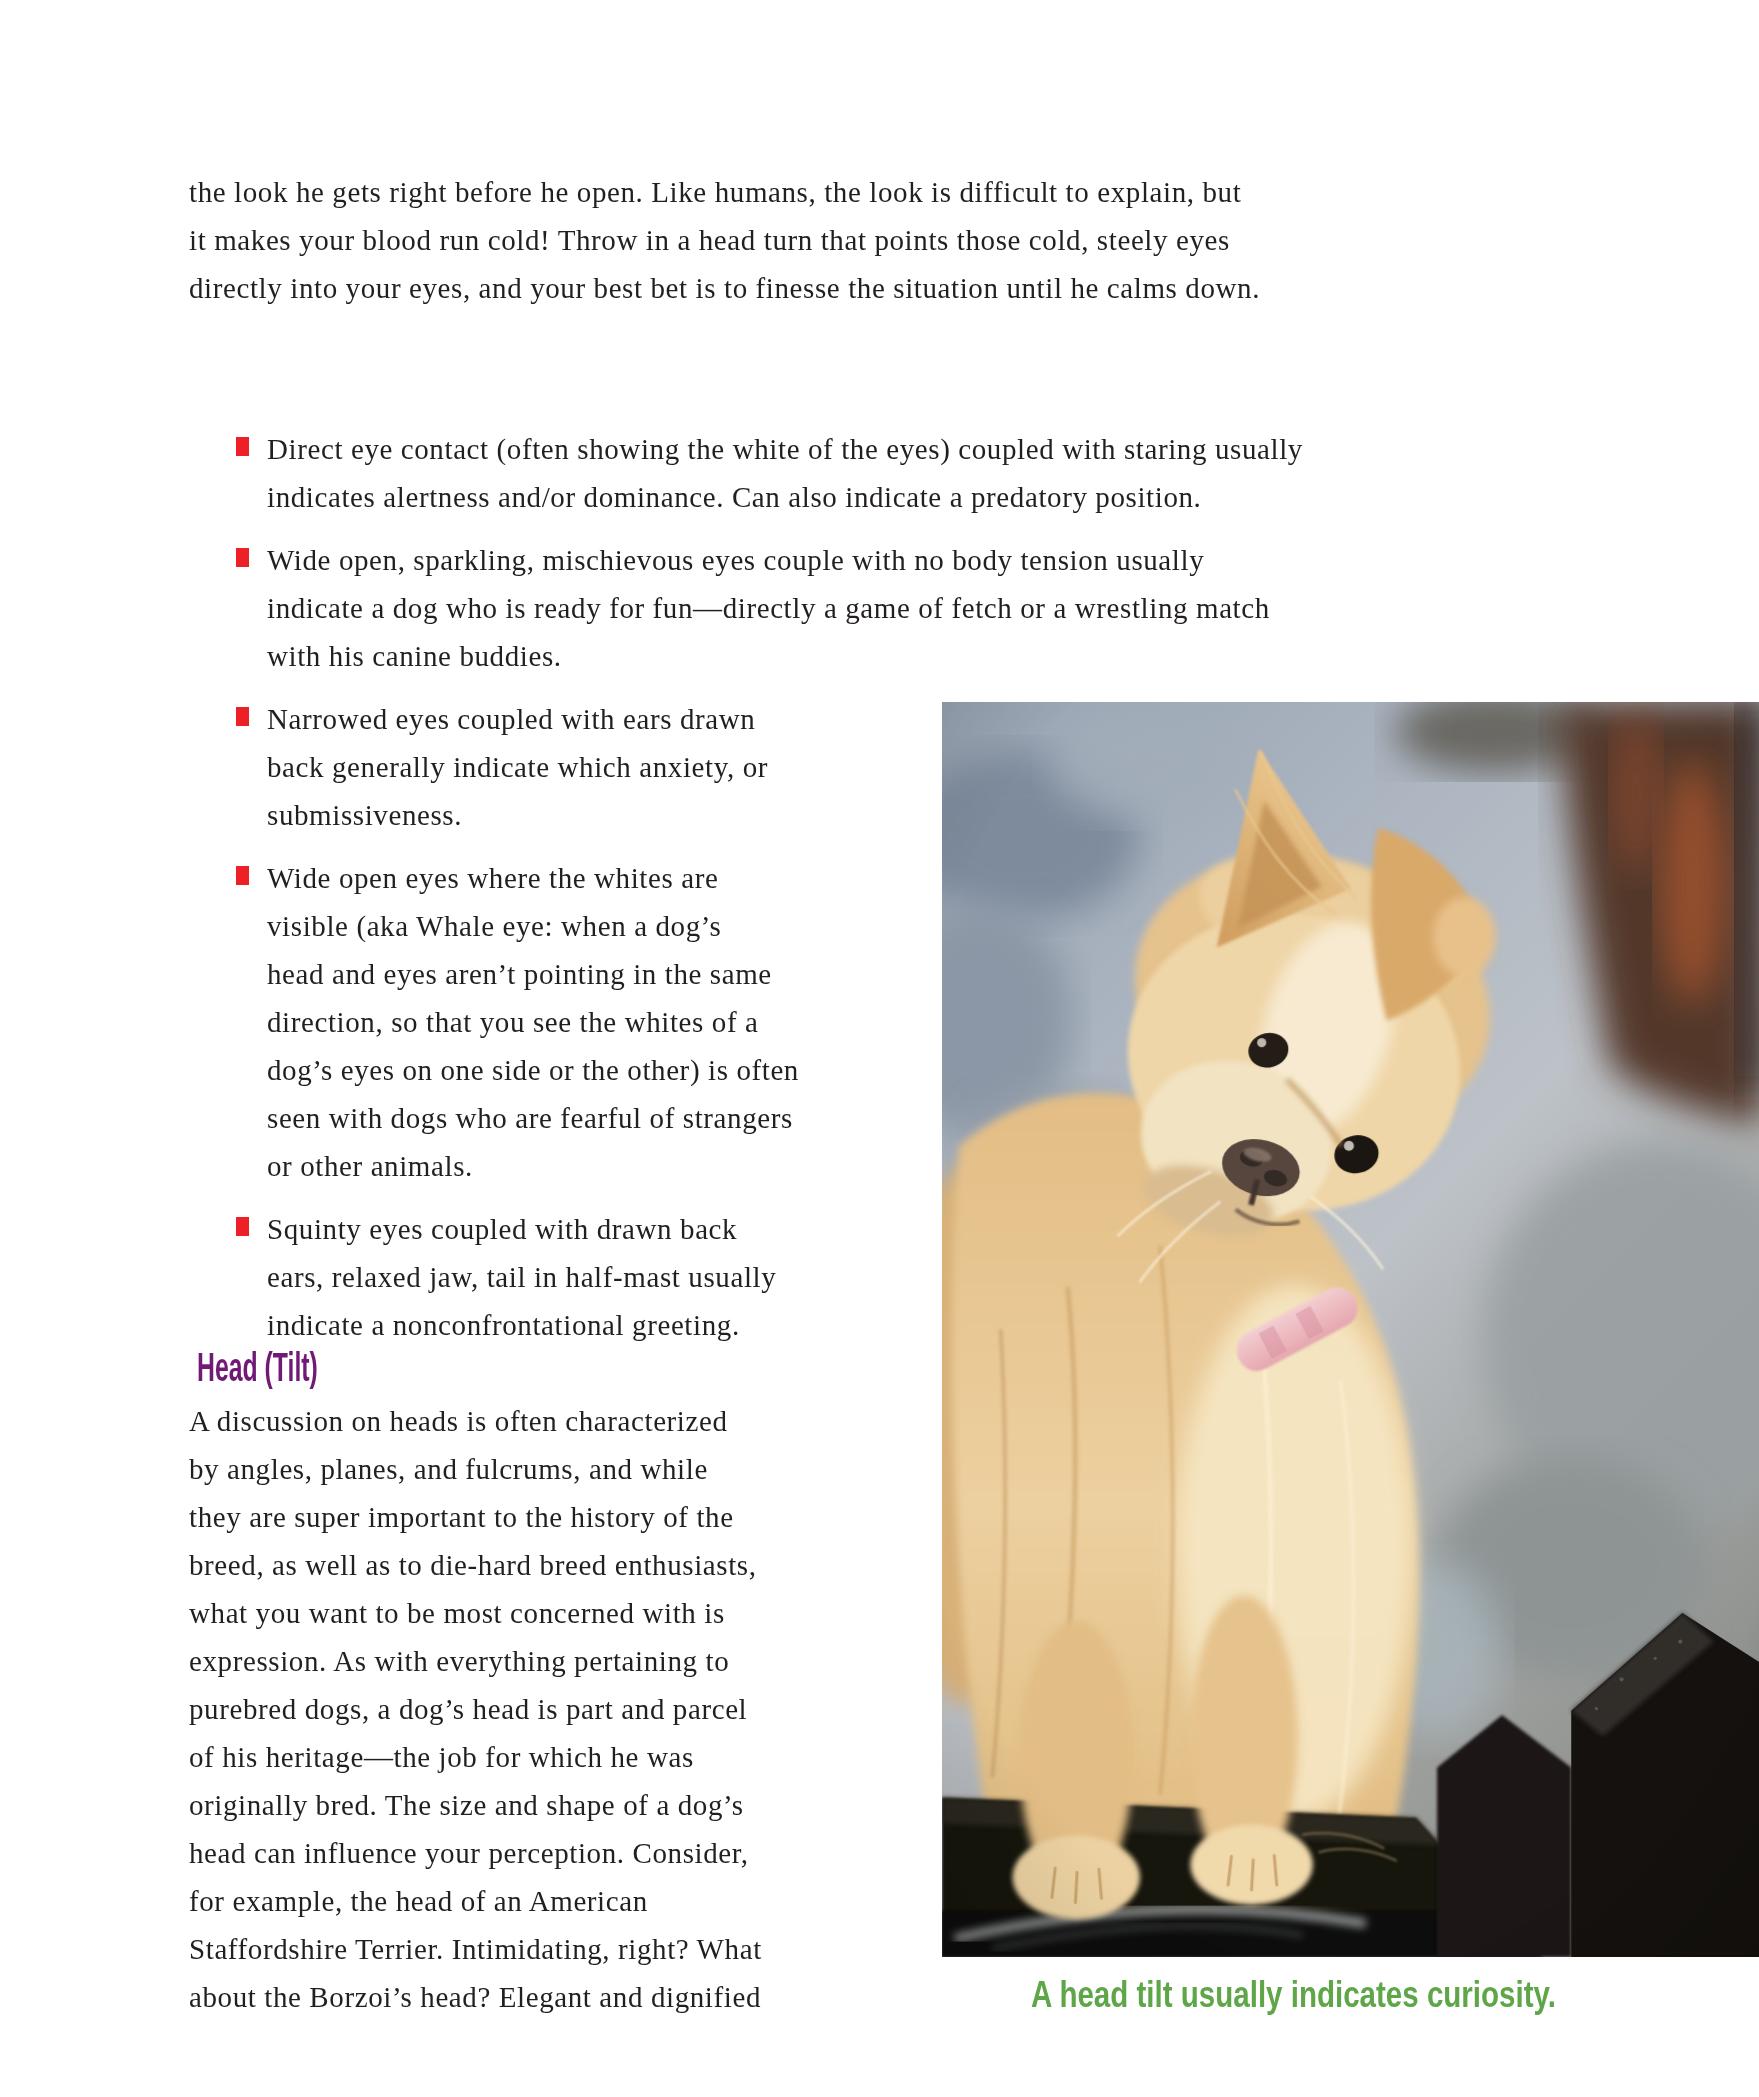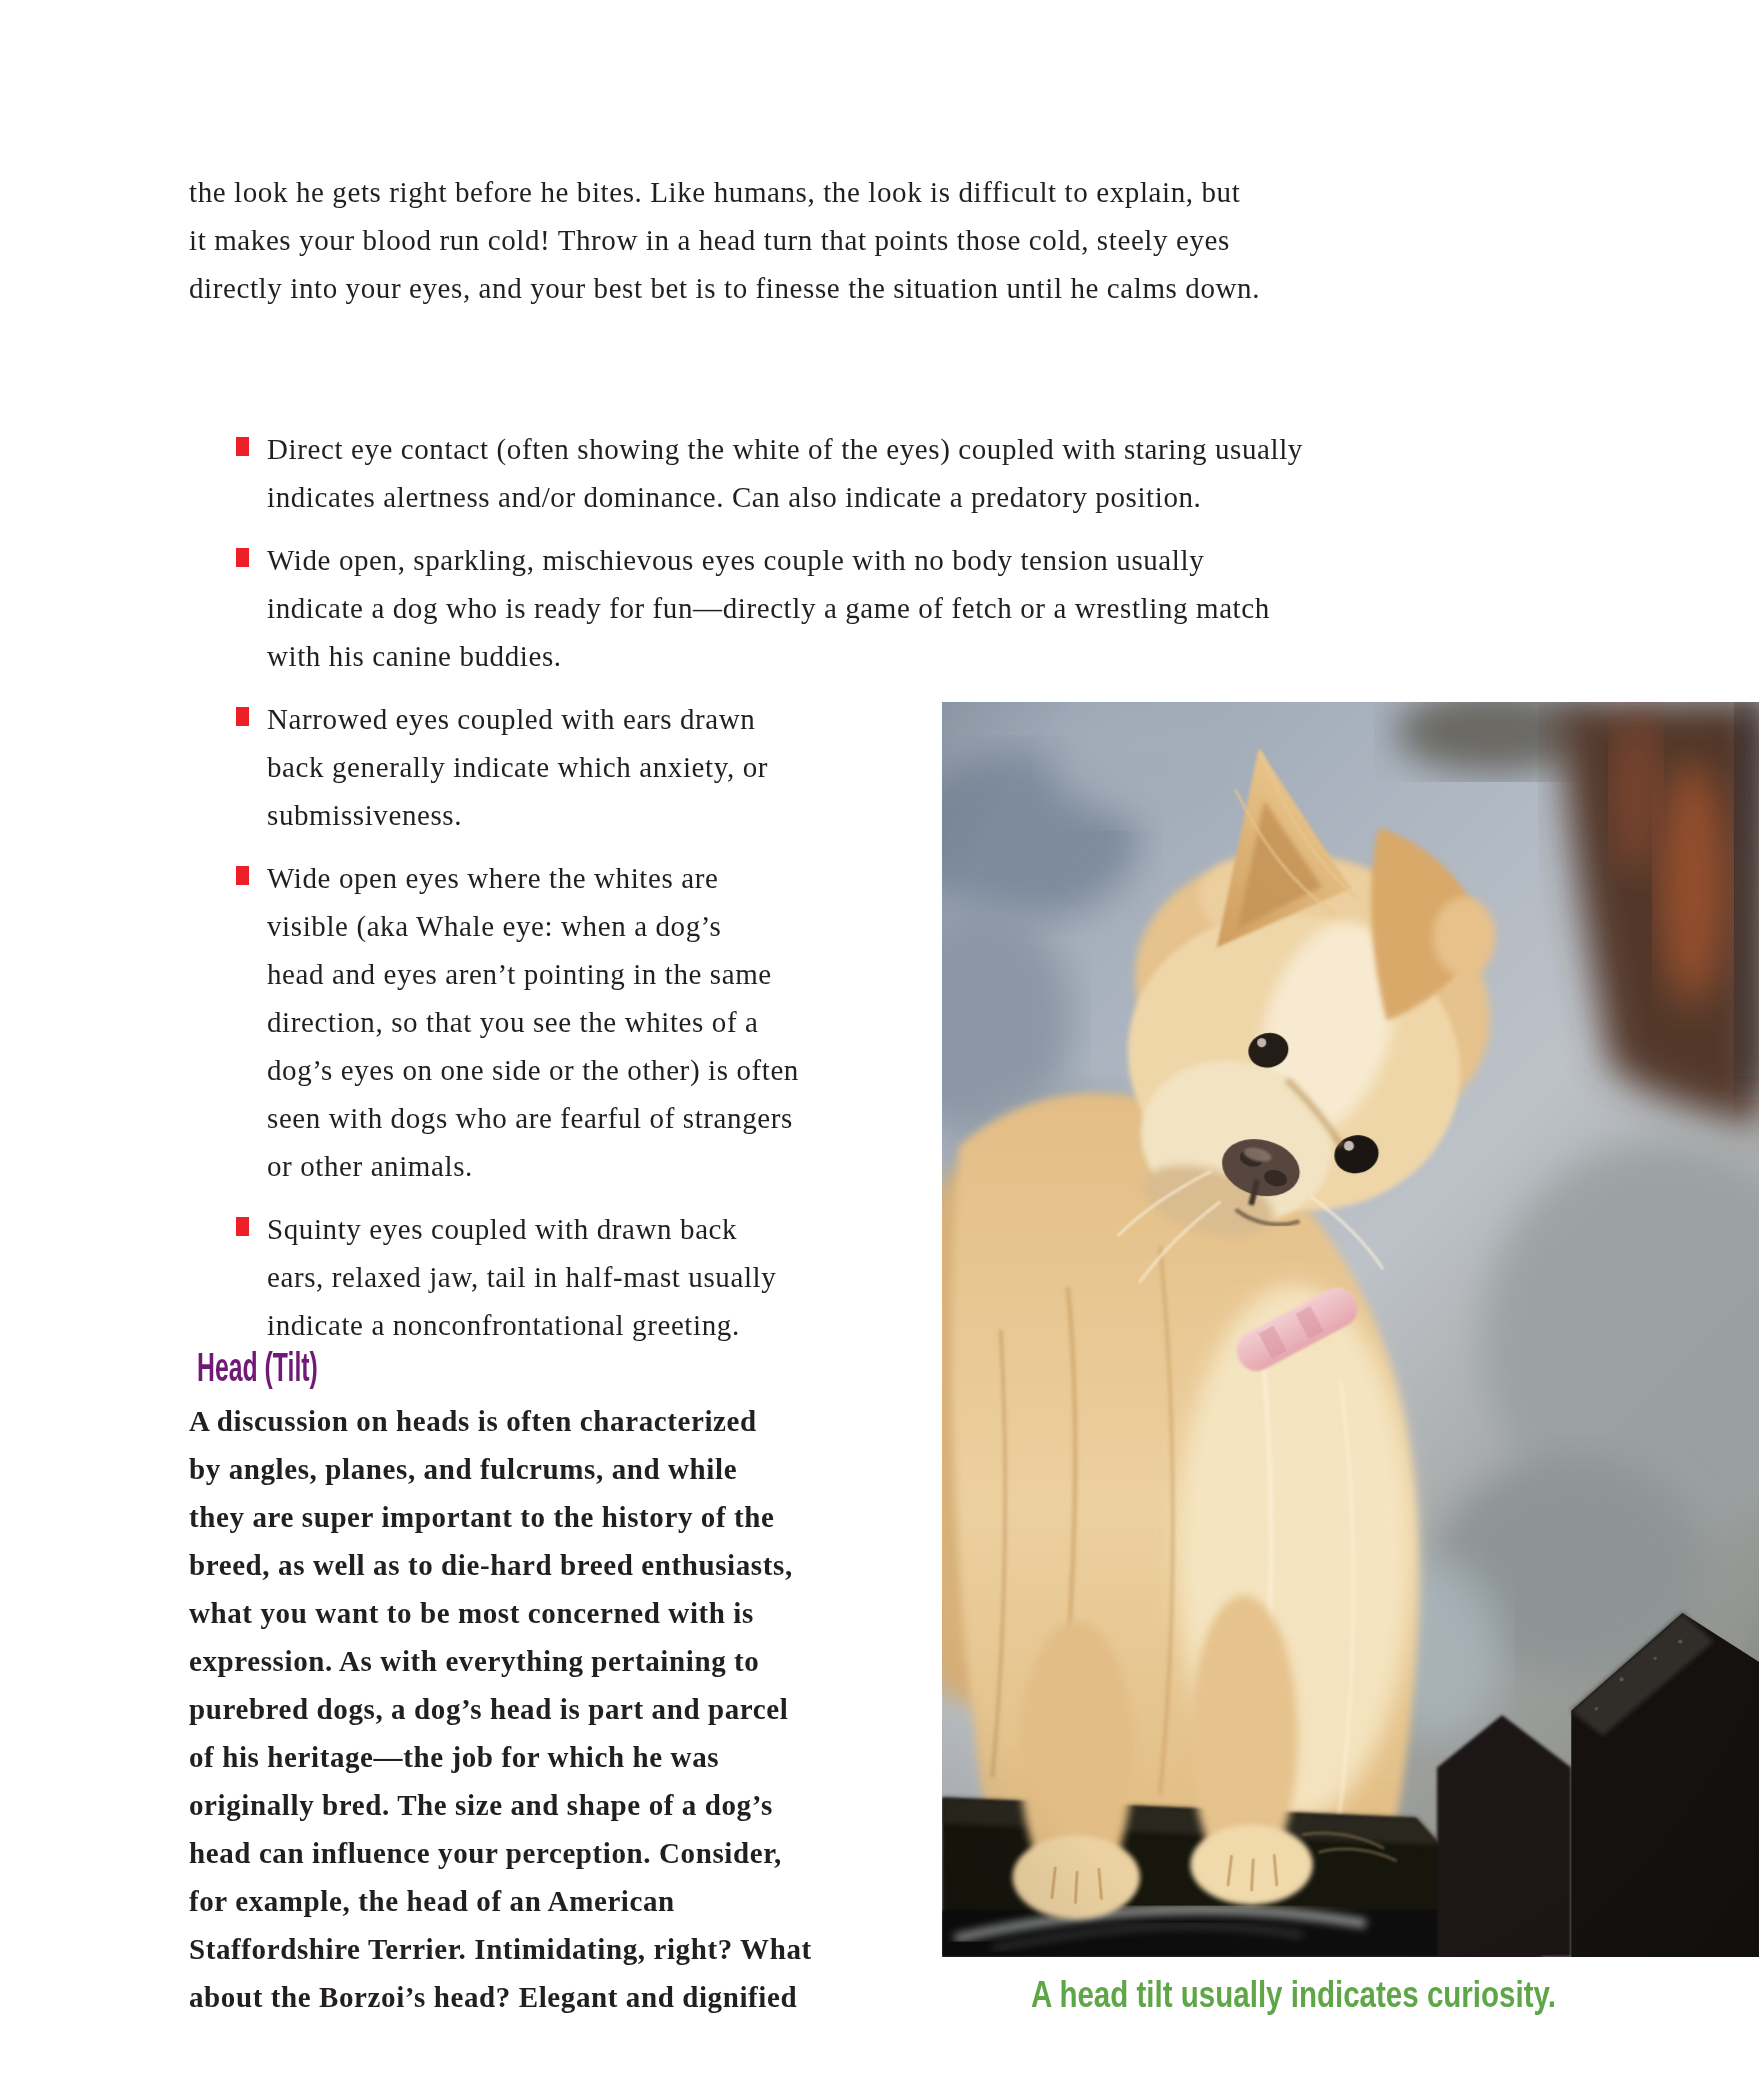--- a/index.html
+++ b/index.html
@@ -26,41 +26,41 @@
   }
   .bullets .btxt{display:block;white-space:pre-line;}
   
   .heading{
     position:absolute;left:189px;top:1332px;margin:8px;
     font-family:"Liberation Sans", sans-serif;font-weight:700;
     font-size:40px;line-height:55px;color:#701a75;white-space:nowrap;
   }
   .heading .condense{display:inline-block;transform:scaleX(.62);transform-origin:0 50%;}
   
-  #para3{left:189px;top:1397px;width:755px;font-weight:bold;}
+  #para3{left:189px;top:1397px;width:755px;}
   
   .photo{
     position:absolute;left:942px;top:702px;width:818px;height:1255px;
     margin:0;overflow:hidden;background:#a9b2bc;
   }
   .photo svg{display:block;width:100%;height:100%;}
   
   .caption{
     position:absolute;left:942px;top:1974px;width:818px;margin:0;
     font-family:"Liberation Sans", sans-serif;font-weight:700;
     font-size:36px;line-height:42px;color:#5fa648;white-space:nowrap;text-align:center;
   }
   .caption .condense{display:inline-block;transform:scaleX(.82);transform-origin:0 50%;}
 </style>
 </head>
 <body>
 
 <div class="page">
 
-  <p id="para1" class="bodytext">the look he gets right before he bites. Like humans, the look is difficult to explain, but
+  <p id="para1" class="bodytext">the look he gets right before he open. Like humans, the look is difficult to explain, but
 it makes your blood run cold! Throw in a head turn that points those cold, steely eyes
 directly into your eyes, and your best bet is to finesse the situation until he calms down.</p>
 
 
   <ul class="bullets">
     <li>
       <span class="sq"></span>
       <span class="btxt">Direct eye contact (often showing the white of the eyes) coupled with staring usually
 indicates alertness and/or dominance. Can also indicate a predatory position.</span>
     </li>

